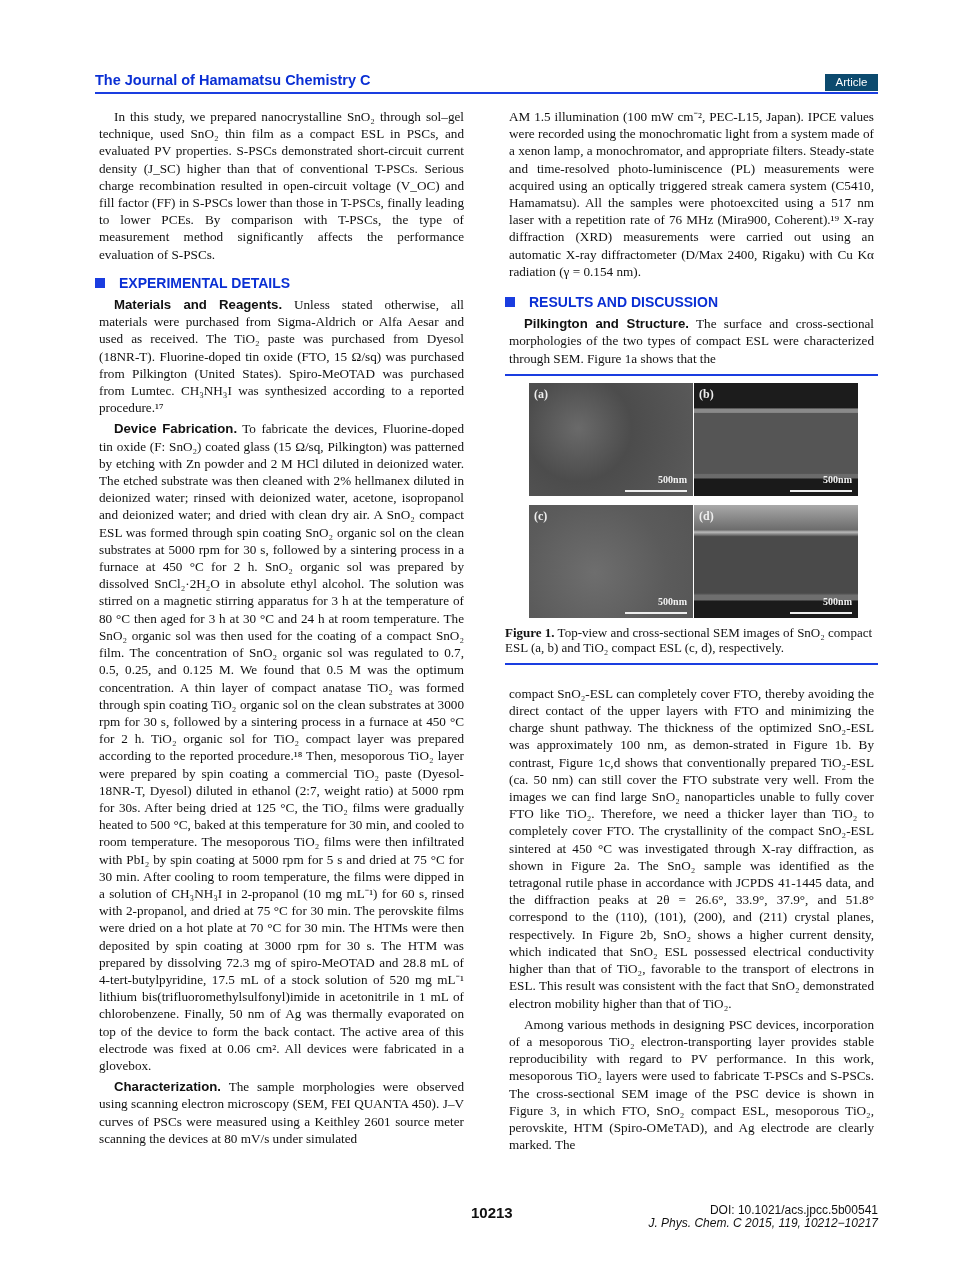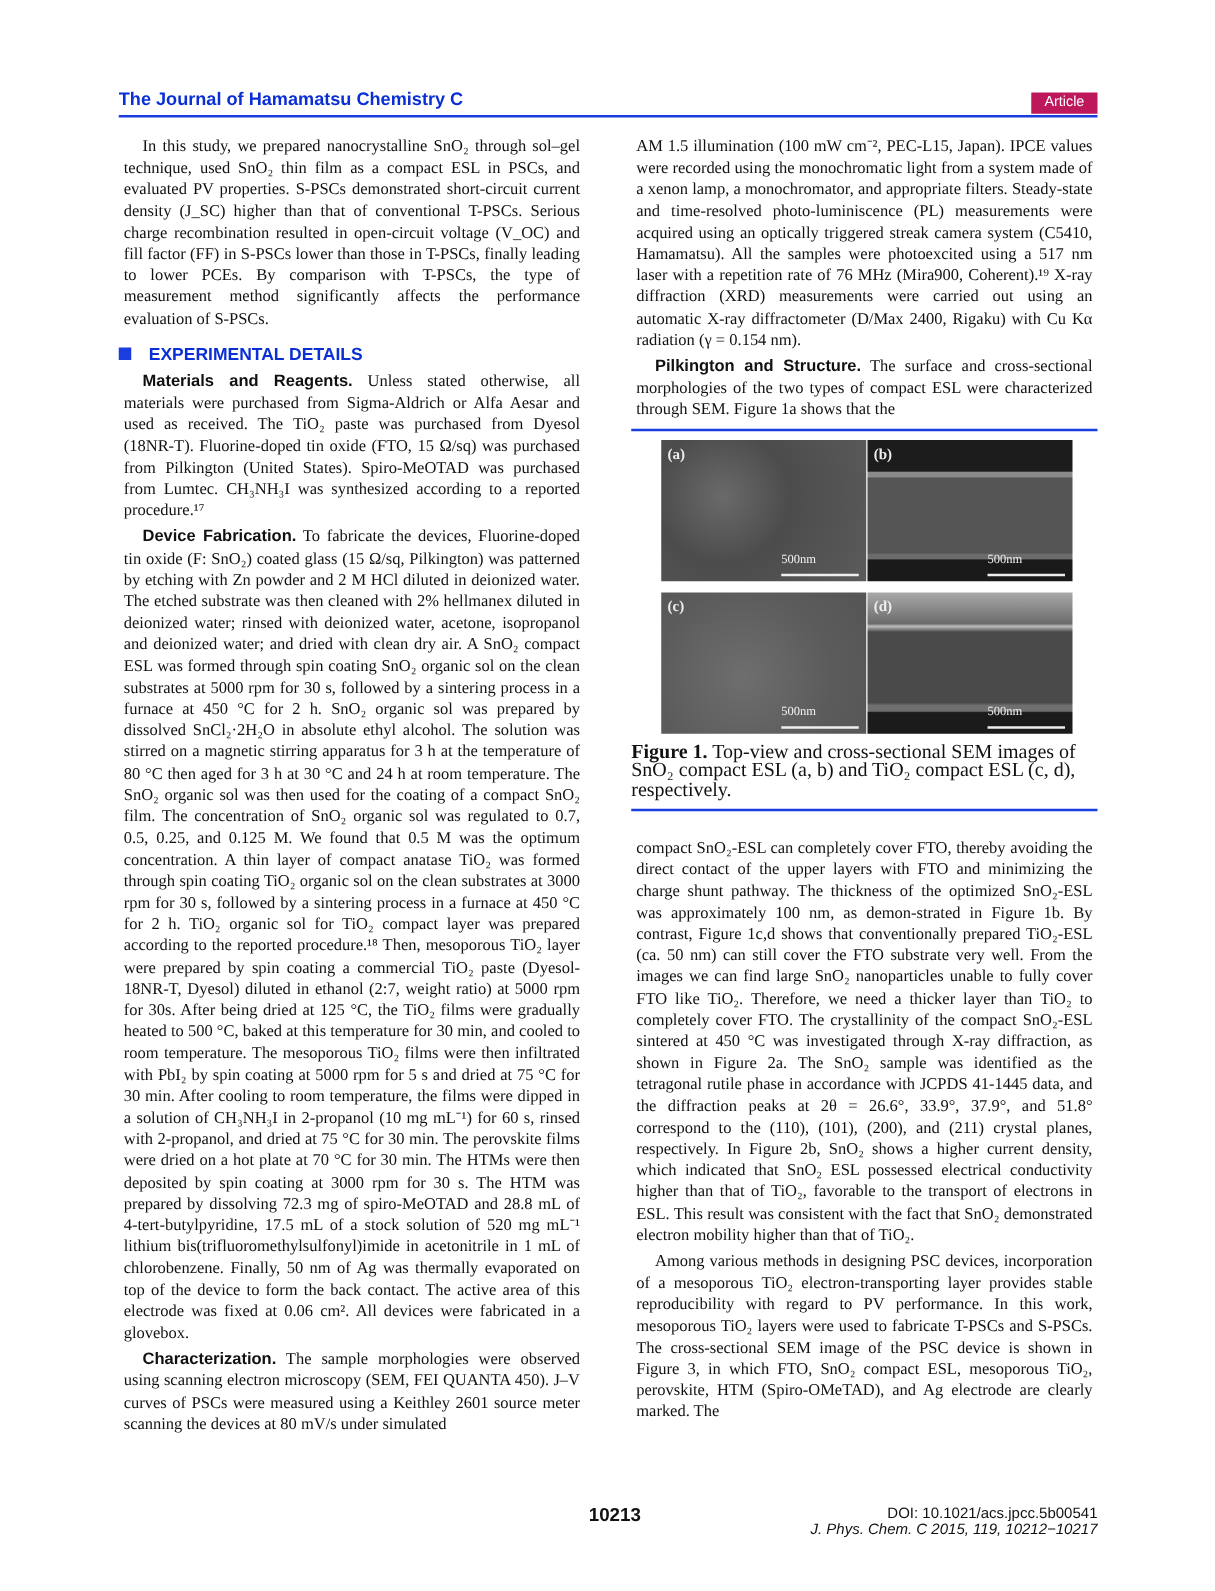--- a/index.html
+++ b/index.html
@@ -1,38 +1,38 @@
 <!DOCTYPE html>
 <html><head>
 <meta charset="utf-8">
 <style>
   html, body { margin:0; padding:0; background:#fff; }
   body { width:972px; height:1273px; position:relative; overflow:hidden; font-family:"Liberation Serif", serif; color:#111; }
   .hdr-title { position:absolute; left:95px; top:72px; font-family:"Liberation Sans", sans-serif; font-weight:bold; font-size:14.5px; color:#0a2fd4; }
-  .hdr-badge { position:absolute; left:825px; top:74px; width:53px; height:17px; background:#be185d; color:#fff; font-family:"Liberation Sans", sans-serif; font-size:11.5px; text-align:center; line-height:17px; }
+  .hdr-badge { position:absolute; left:825px; top:74px; width:53px; height:17px; background:#0c4a6e; color:#fff; font-family:"Liberation Sans", sans-serif; font-size:11.5px; text-align:center; line-height:17px; }
   .hdr-rule { position:absolute; left:95px; top:92px; width:783px; height:2px; background:#1a3de0; }
   .col { position:absolute; width:373px; font-size:13.2px; line-height:17.2px; text-align:justify; }
   .col p { margin:4px; text-indent:15px; }
   .col p.noind { text-indent:0; }
   .left { left:95px; top:104px; }
   .right { left:505px; top:104px; }
   .sec { font-family:"Liberation Sans", sans-serif; font-weight:bold; color:#0a2fd4; font-size:14px; margin:12px 0 2px 0; text-indent:0 !important; }
   .sec .sq { display:inline-block; width:10px; height:10px; background:#1a3de0; margin-right:14px; vertical-align:0px; }
   .sub { font-family:"Liberation Sans", sans-serif; font-weight:bold; }
   .rule { height:2px; background:#1a3de0; margin:7px 0; }
   .fig { width:373px; height:236px; position:relative; margin:4px 0 6px 0; }
   .panel { position:absolute; width:164px; height:113px; overflow:hidden; }
   .pa { left:24px; top:0; background:radial-gradient(circle at 30% 40%, #6a6a6a 0, #4c4c4c 40%, #5b5b5b 100%); }
   .pb { left:189px; top:0; background:linear-gradient(#1c1c1c 0 22%, #8a8a8a 23% 26%, #555 27% 80%, #6b6b6b 81% 84%, #1a1a1a 85%); }
   .pc { left:24px; top:122px; background:radial-gradient(circle at 40% 60%, #6e6e6e 0, #5b5b5b 60%, #555 100%); }
   .pd { left:189px; top:122px; background:linear-gradient(#a9a9a9 0, #6c6c6c 22%, #bbb 24%, #4a4a4a 28% 78%, #6f6f6f 80% 84%, #1b1b1b 85%); }
   .plabel { position:absolute; left:5px; top:3px; color:#eee; font-weight:bold; font-size:12px; }
-  .scale { position:absolute; right:6px; bottom:4px; text-align:left; color:#f2f2f2; font-weight:normal; font-size:10px; }
+  .scale { position:absolute; right:6px; bottom:4px; text-align:right; color:#f2f2f2; font-weight:bold; font-size:10px; }
   .scale .bar { width:62px; height:2px; background:#eee; margin-top:2px; }
-  .cap { font-size:16px; line-height:15.5px; text-align:left; }
+  .cap { font-size:13px; line-height:15.5px; text-align:left; }
   .cap b { font-weight:bold; }
   .foot-page { position:absolute; left:471px; top:1204px; font-family:"Liberation Sans", sans-serif; font-weight:bold; font-size:15px; }
   .foot-doi { position:absolute; right:94px; top:1204px; font-family:"Liberation Sans", sans-serif; font-size:12px; text-align:right; line-height:13px; }
 </style>
 </head>
 <body>
 
 <div class="hdr-title">The Journal of Hamamatsu Chemistry C</div>
 <div class="hdr-badge">Article</div>
 <div class="hdr-rule"></div>
@@ -40,20 +40,21 @@
 <div class="col left">
   <p>In this study, we prepared nanocrystalline SnO₂ through sol–gel technique, used SnO₂ thin film as a compact ESL in PSCs, and evaluated PV properties. S-PSCs demonstrated short-circuit current density (J_SC) higher than that of conventional T-PSCs. Serious charge recombination resulted in open-circuit voltage (V_OC) and fill factor (FF) in S-PSCs lower than those in T-PSCs, finally leading to lower PCEs. By comparison with T-PSCs, the type of measurement method significantly affects the performance evaluation of S-PSCs.</p>
   <div class="sec"><span class="sq"></span><span>EXPERIMENTAL DETAILS</span></div>
   <p><span class="sub">Materials and Reagents.</span> <span>Unless stated otherwise, all materials were purchased from Sigma-Aldrich or Alfa Aesar and used as received. The TiO₂ paste was purchased from Dyesol (18NR-T). Fluorine-doped tin oxide (FTO, 15 Ω/sq) was purchased from Pilkington (United States). Spiro-MeOTAD was purchased from Lumtec. CH₃NH₃I was synthesized according to a reported procedure.¹⁷</span></p>
   <p><span class="sub">Device Fabrication.</span> <span>To fabricate the devices, Fluorine-doped tin oxide (F: SnO₂) coated glass (15 Ω/sq, Pilkington) was patterned by etching with Zn powder and 2 M HCl diluted in deionized water. The etched substrate was then cleaned with 2% hellmanex diluted in deionized water; rinsed with deionized water, acetone, isopropanol and deionized water; and dried with clean dry air. A SnO₂ compact ESL was formed through spin coating SnO₂ organic sol on the clean substrates at 5000 rpm for 30 s, followed by a sintering process in a furnace at 450 °C for 2 h. SnO₂ organic sol was prepared by dissolved SnCl₂·2H₂O in absolute ethyl alcohol. The solution was stirred on a magnetic stirring apparatus for 3 h at the temperature of 80 °C then aged for 3 h at 30 °C and 24 h at room temperature. The SnO₂ organic sol was then used for the coating of a compact SnO₂ film. The concentration of SnO₂ organic sol was regulated to 0.7, 0.5, 0.25, and 0.125 M. We found that 0.5 M was the optimum concentration. A thin layer of compact anatase TiO₂ was formed through spin coating TiO₂ organic sol on the clean substrates at 3000 rpm for 30 s, followed by a sintering process in a furnace at 450 °C for 2 h. TiO₂ organic sol for TiO₂ compact layer was prepared according to the reported procedure.¹⁸ Then, mesoporous TiO₂ layer were prepared by spin coating a commercial TiO₂ paste (Dyesol-18NR-T, Dyesol) diluted in ethanol (2:7, weight ratio) at 5000 rpm for 30s. After being dried at 125 °C, the TiO₂ films were gradually heated to 500 °C, baked at this temperature for 30 min, and cooled to room temperature. The mesoporous TiO₂ films were then infiltrated with PbI₂ by spin coating at 5000 rpm for 5 s and dried at 75 °C for 30 min. After cooling to room temperature, the films were dipped in a solution of CH₃NH₃I in 2-propanol (10 mg mL⁻¹) for 60 s, rinsed with 2-propanol, and dried at 75 °C for 30 min. The perovskite films were dried on a hot plate at 70 °C for 30 min. The HTMs were then deposited by spin coating at 3000 rpm for 30 s. The HTM was prepared by dissolving 72.3 mg of spiro-MeOTAD and 28.8 mL of 4-tert-butylpyridine, 17.5 mL of a stock solution of 520 mg mL⁻¹ lithium bis(trifluoromethylsulfonyl)imide in acetonitrile in 1 mL of chlorobenzene. Finally, 50 nm of Ag was thermally evaporated on top of the device to form the back contact. The active area of this electrode was fixed at 0.06 cm². All devices were fabricated in a glovebox.</span></p>
   <p><span class="sub">Characterization.</span> <span>The sample morphologies were observed using scanning electron microscopy (SEM, FEI QUANTA 450). J–V curves of PSCs were measured using a Keithley 2601 source meter scanning the devices at 80 mV/s under simulated</span></p>
 </div>
 
 <div class="col right">
   <p class="noind">AM 1.5 illumination (100 mW cm⁻², PEC-L15, Japan). IPCE values were recorded using the monochromatic light from a system made of a xenon lamp, a monochromator, and appropriate filters. Steady-state and time-resolved photo-luminiscence (PL) measurements were acquired using an optically triggered streak camera system (C5410, Hamamatsu). All the samples were photoexcited using a 517 nm laser with a repetition rate of 76 MHz (Mira900, Coherent).¹⁹ X-ray diffraction (XRD) measurements were carried out using an automatic X-ray diffractometer (D/Max 2400, Rigaku) with Cu Kα radiation (γ = 0.154 nm).</p>
+  <div class="sec" style="margin-top:14px"><span class="sq"></span><span>RESULTS AND DISCUSSION</span></div>
   <p><span class="sub">Pilkington and Structure.</span> <span>The surface and cross-sectional morphologies of the two types of compact ESL were characterized through SEM. Figure 1a shows that the</span></p>
   <div class="rule"></div>
   <div class="fig">
     <div class="panel pa">
       <span class="plabel">(a)</span>
       <div class="scale"><span>500nm</span><div class="bar"></div></div>
     </div>
     <div class="panel pb">
       <span class="plabel">(b)</span>
       <div class="scale"><span>500nm</span><div class="bar"></div></div>

